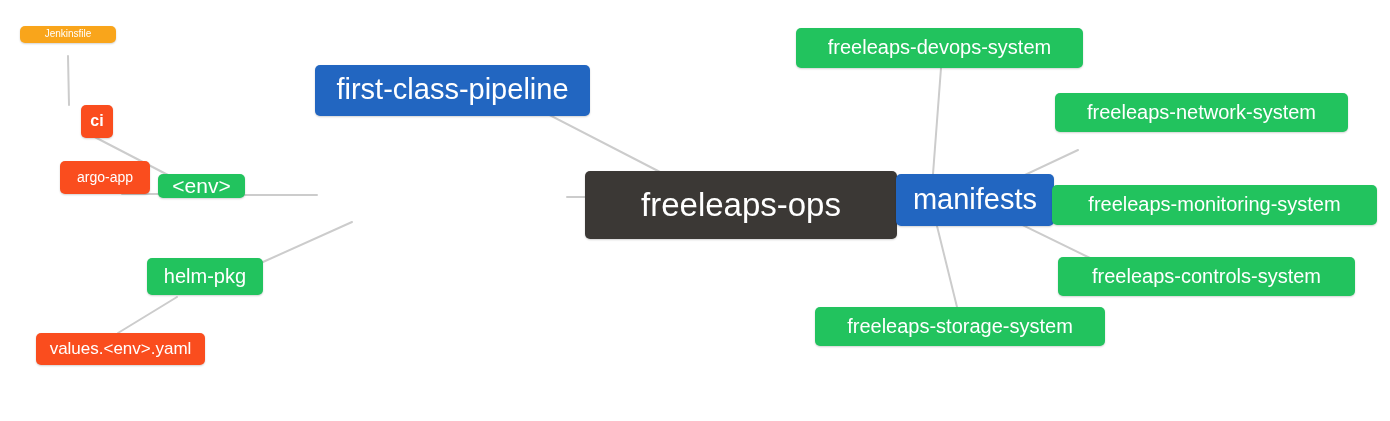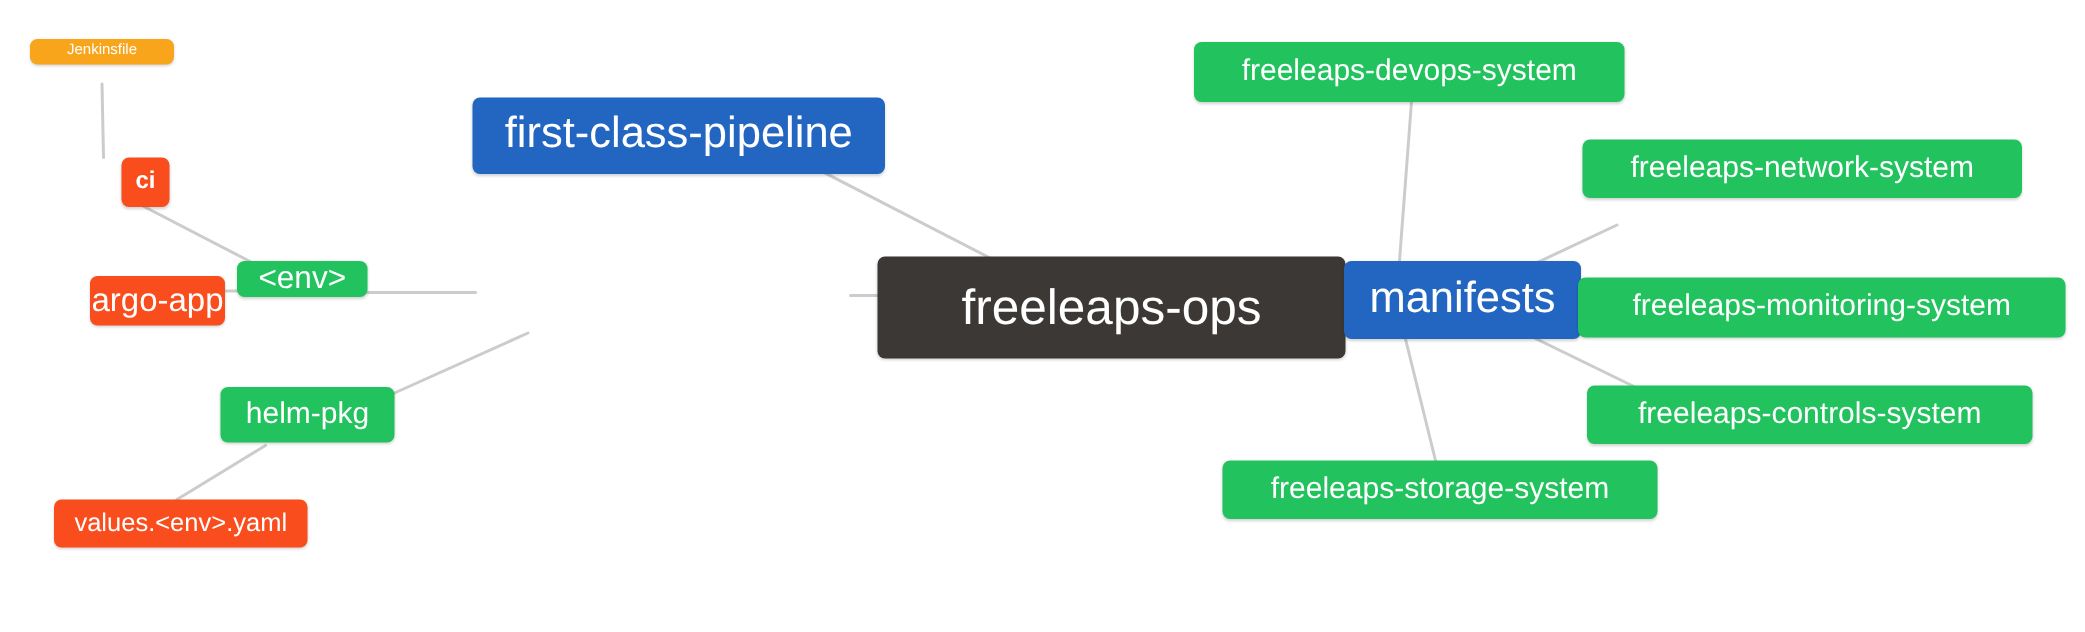--- a/index.html
+++ b/index.html
@@ -65,21 +65,21 @@
     <line x1="847" y1="200" x2="852" y2="200"></line>
     <line x1="933" y1="174" x2="941" y2="68"></line>
     <line x1="1010" y1="182" x2="1078" y2="150"></line>
     <line x1="1010" y1="202" x2="1052" y2="204"></line>
     <line x1="1012" y1="220" x2="1090" y2="258"></line>
     <line x1="937" y1="226" x2="957" y2="307"></line>
   </svg>
 
   <div class="node c-orange" style="left:20px;  top:26px;  width:96px;  height:17px; font-size:10px;">Jenkinsfile</div>
   <div class="node c-red w-bold" style="left:53px; top:105px; width:32px; height:33px; font-size:16px;">ci</div>
-  <div class="node c-red" style="left:32px;  top:184px; width:90px;  height:33px; font-size:22px;">argo-app</div>
+  <div class="node c-red" style="left:32px;  top:161px; width:90px;  height:33px; font-size:14px;">argo-app</div>
   <div class="node c-green" style="left:158px; top:174px; width:87px;  height:24px; font-size:21px;">&lt;env&gt;</div>
   <div class="node c-blue" style="left:315px; top:37px;  width:275px; height:51px; font-size:29px;margin-top:28px;">first-class-pipeline</div>
   <div class="node c-dark" style="left:585px; top:171px; width:312px; height:68px; font-size:33px;">freeleaps-ops</div>
   <div class="node c-blue" style="left:852px; top:174px; width:158px; height:52px; font-size:29px;margin-left:44px;">manifests</div>
   <div class="node c-green" style="left:796px; top:28px;  width:287px; height:40px; font-size:20px;">freeleaps-devops-system</div>
   <div class="node c-green" style="left:1055px;top:93px; width:293px; height:39px; font-size:20px;">freeleaps-network-system</div>
   <div class="node c-green" style="left:1058px;top:257px; width:297px; height:39px; font-size:20px;">freeleaps-controls-system</div>
   <div class="node c-green" style="left:1052px;top:185px; width:325px; height:40px; font-size:20px;">freeleaps-monitoring-system</div>
   <div class="node c-green" style="left:815px; top:307px; width:290px; height:39px; font-size:20px;">freeleaps-storage-system</div>
   <div class="node c-green" style="left:147px; top:258px; width:116px; height:37px; font-size:20px;">helm-pkg</div>

